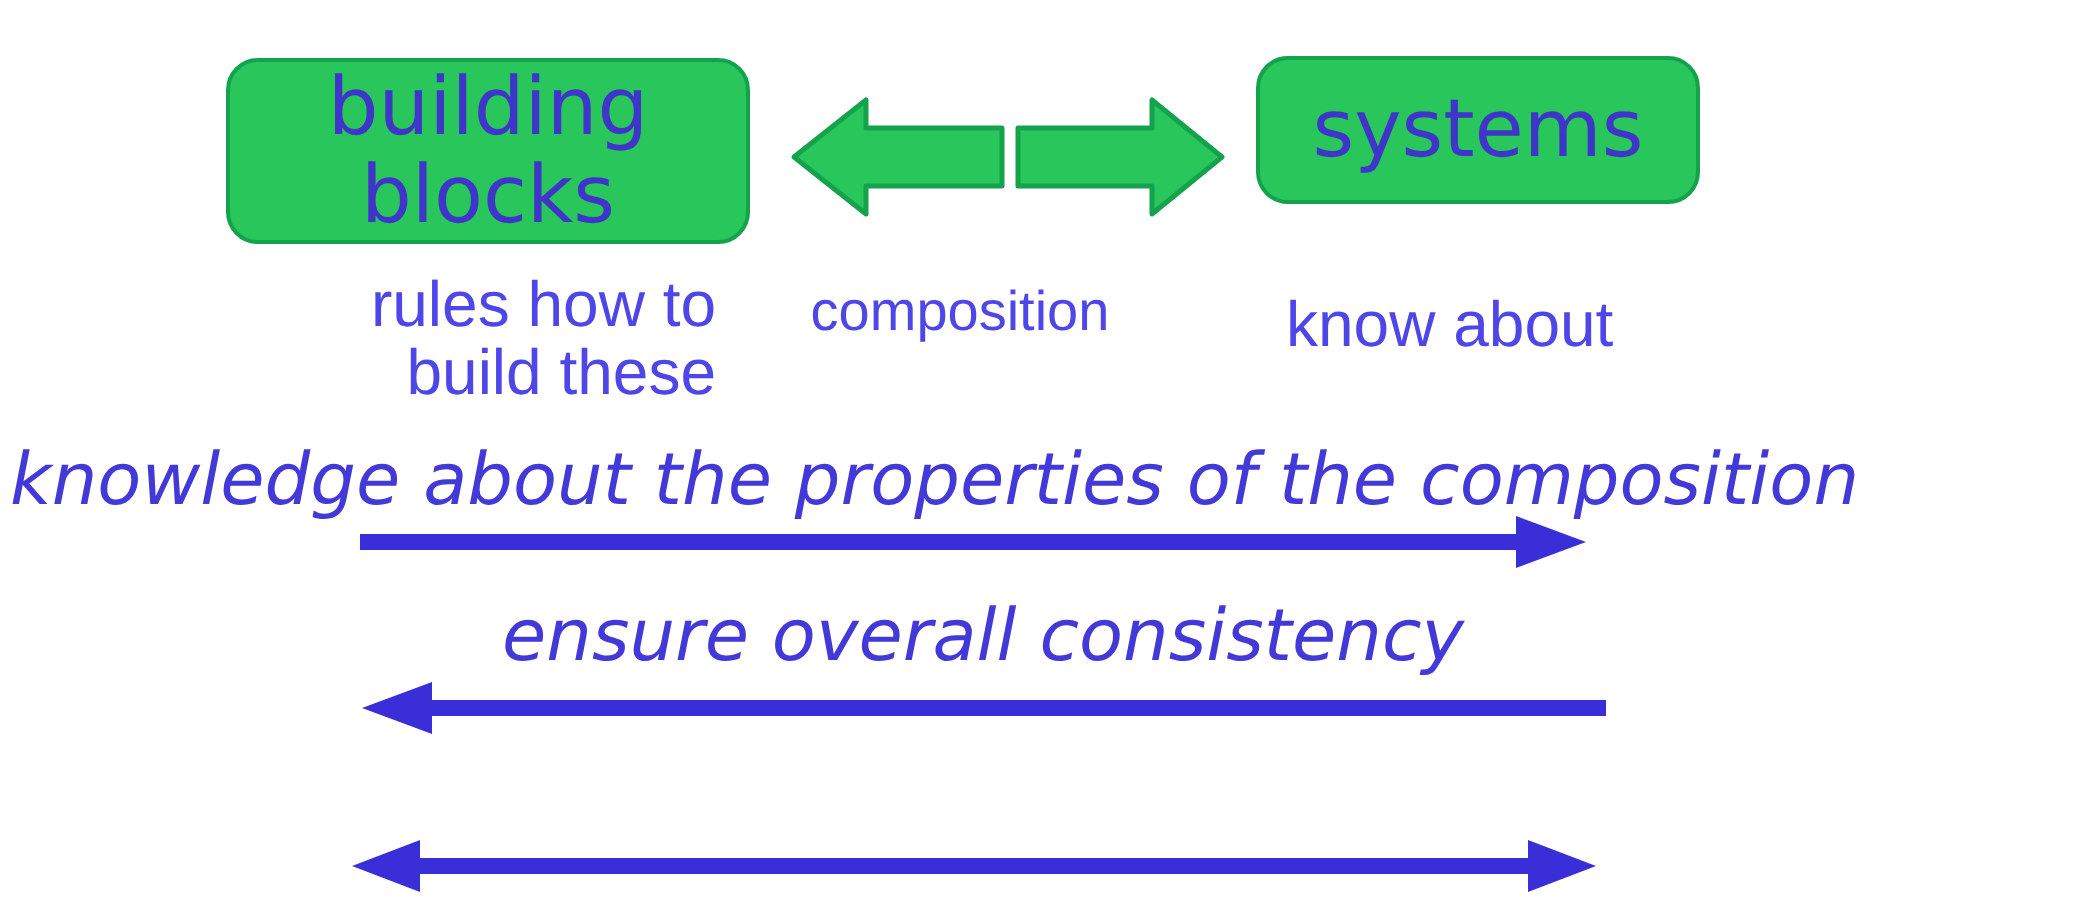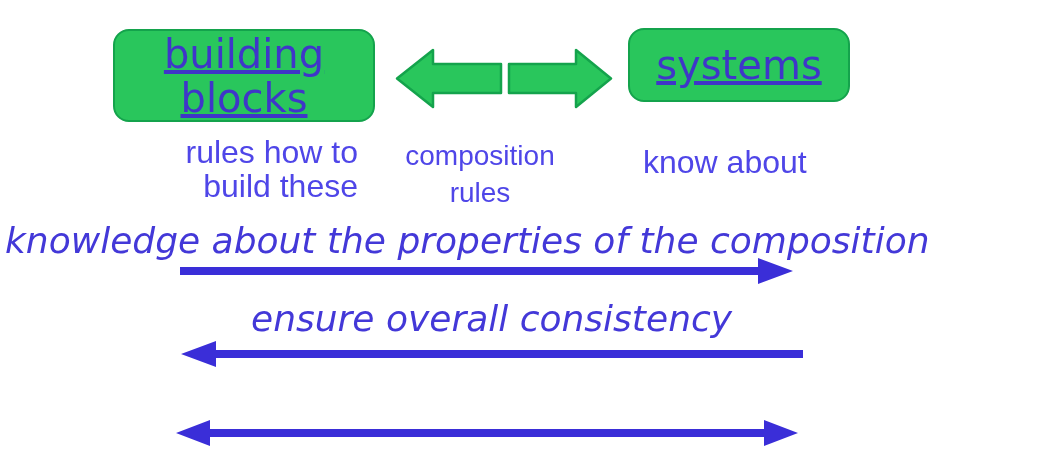--- a/index.html
+++ b/index.html
@@ -21,21 +21,20 @@
     border: 2.5px solid var(--green-border, #14a34c);
     border-radius: 16px;
     display: flex;
     flex-direction: column;
     align-items: center;
     justify-content: center;
     color: var(--box-text, #3f36c9);
     font-family: "DejaVu Sans", sans-serif;
     font-size: 40px;
     line-height: 44px;
-    text-decoration: underline;
   }
   .box-building-blocks { left: 113px; top: 29px; width: 262px; height: 93px; }
   .box-systems        { left: 628px; top: 28px; width: 222px; height: 74px; }
 
   .caption {
     position: absolute;
     font-family: "Liberation Sans", sans-serif;
     color: var(--caption-text, #4f46e8);
     font-size: 32px;
     line-height: 34px;
@@ -88,21 +87,20 @@
     <div>systems</div>
   </div>
 
   <div class="caption caption-building-blocks">
     <div>rules how to</div>
     <div>build these</div>
   </div>
 
   <div class="caption caption-center">
     <div>composition</div>
-    <div>rules</div>
   </div>
 
   <div class="caption caption-systems">
     <div>know about</div>
   </div>
 
   <div class="flow-text flow-1">knowledge about the properties of the composition</div>
   <div class="flow-text flow-2">ensure overall consistency</div>
 
   <svg class="arrow-layer" viewBox="0 0 1037 457" xmlns="http://www.w3.org/2000/svg">

